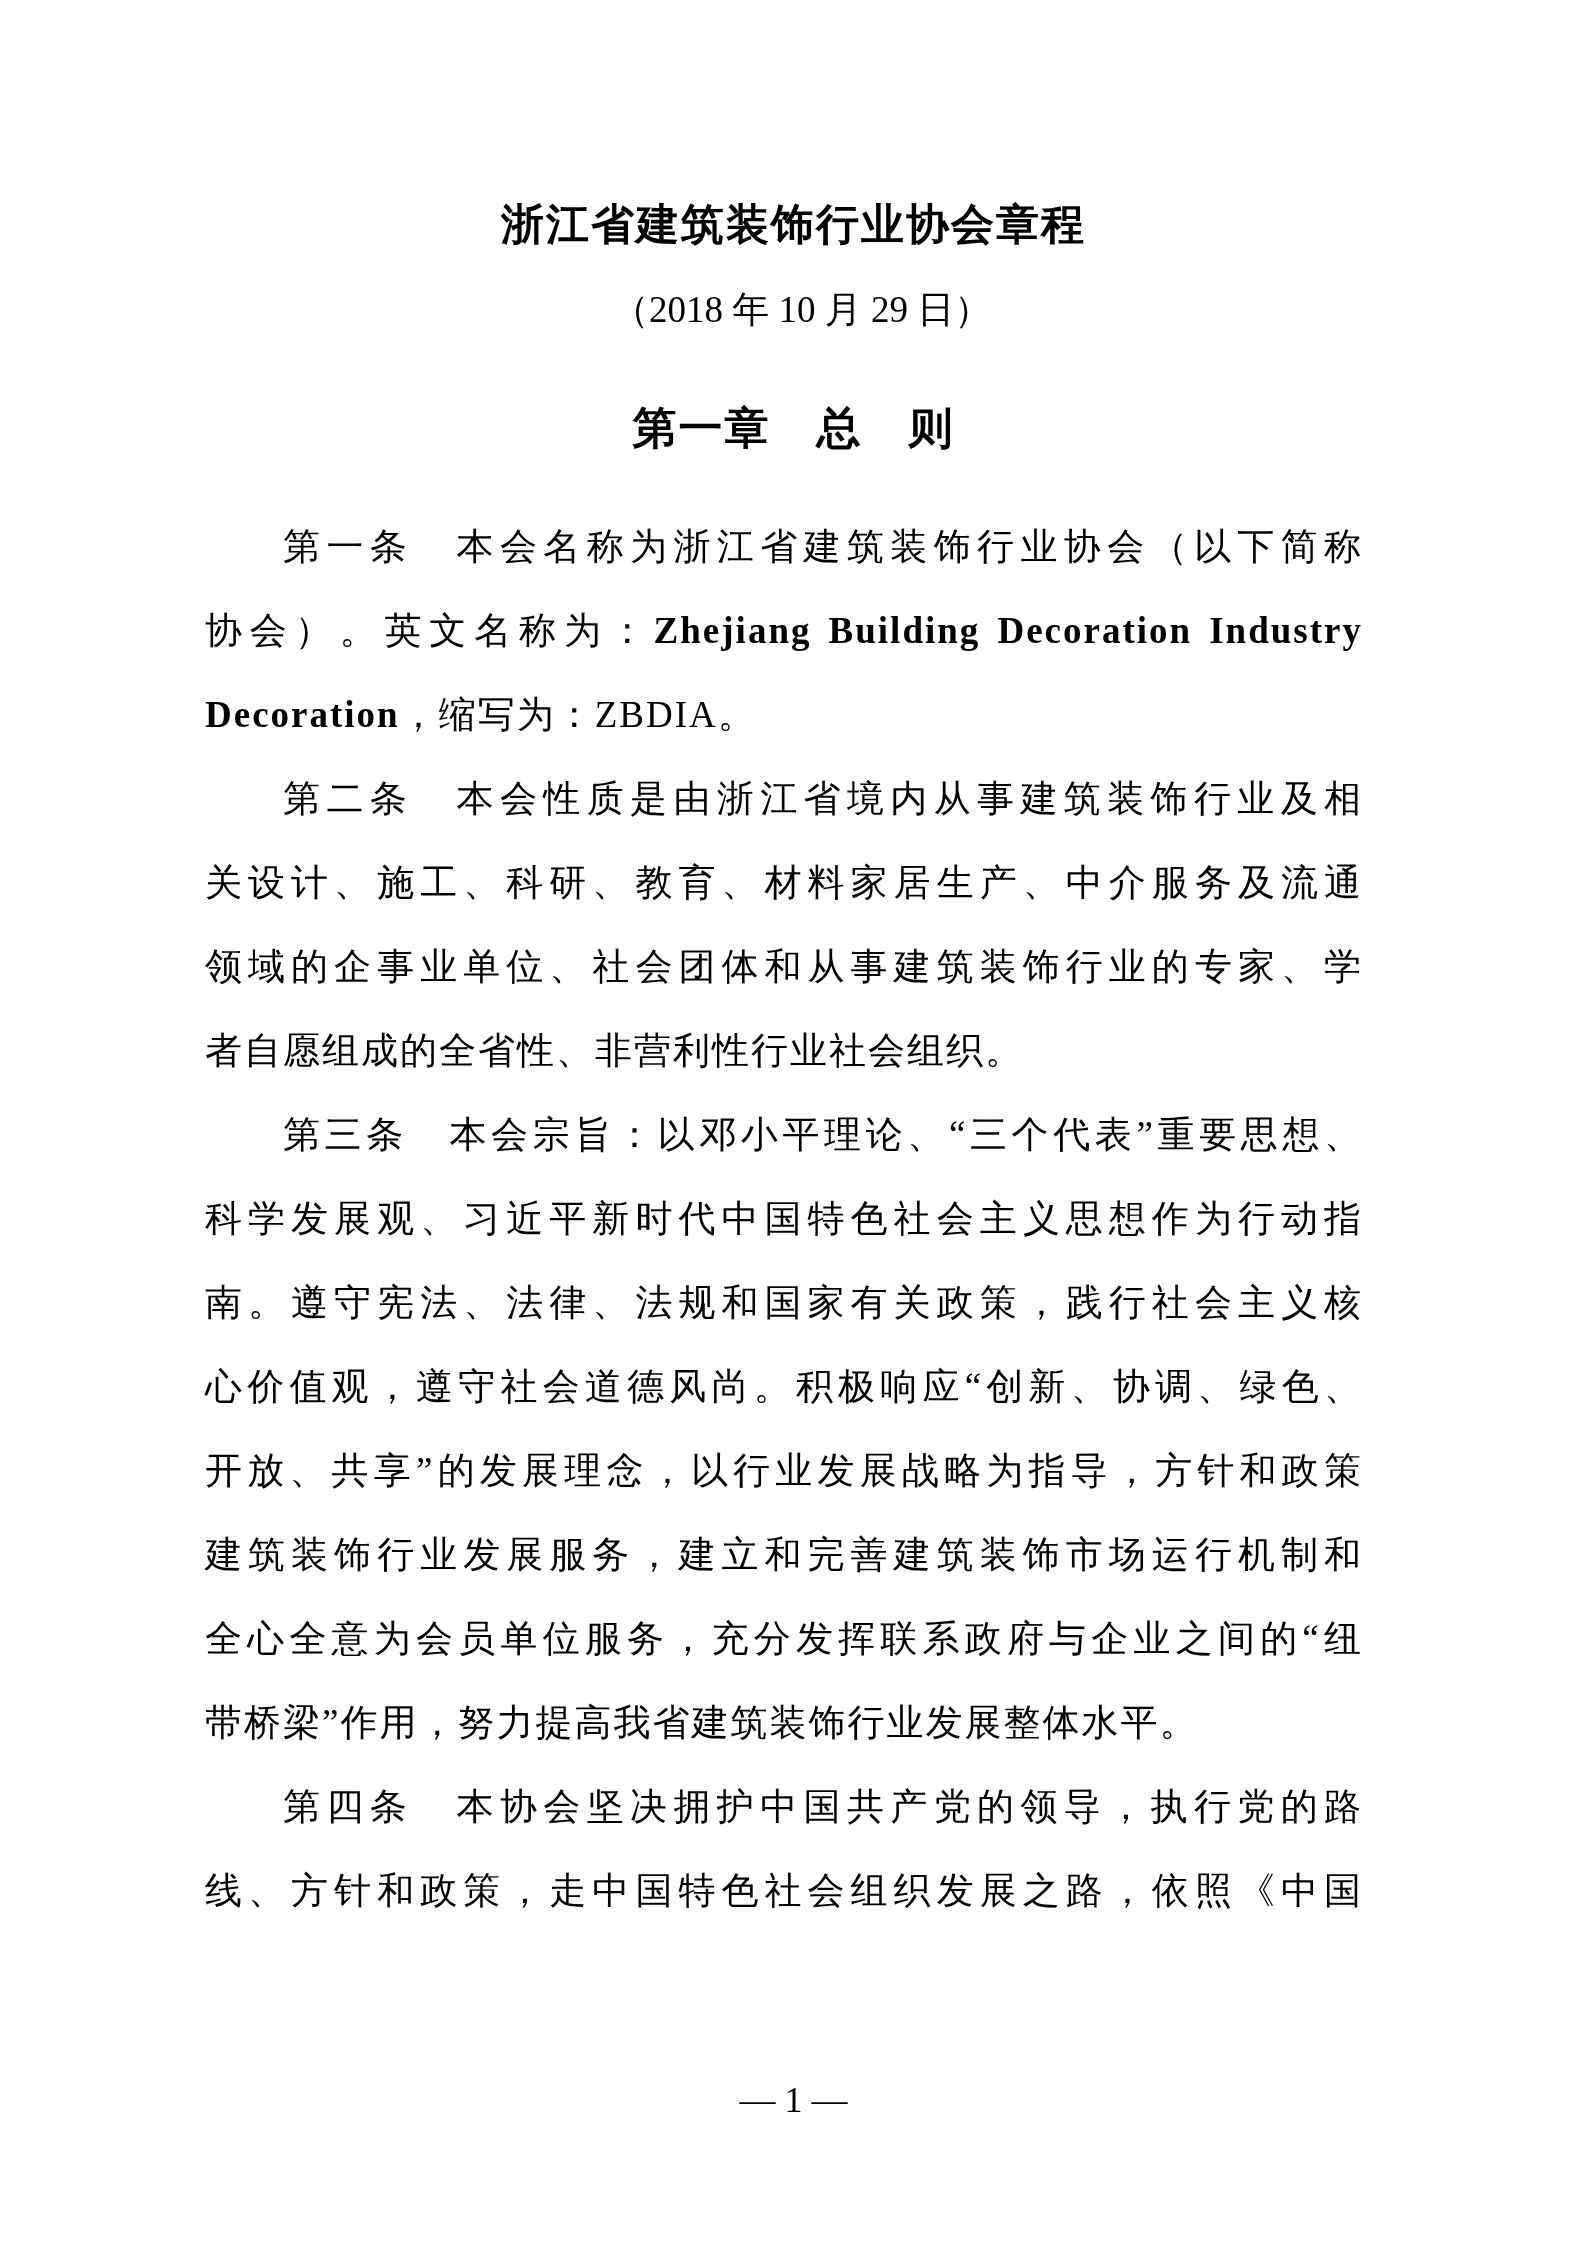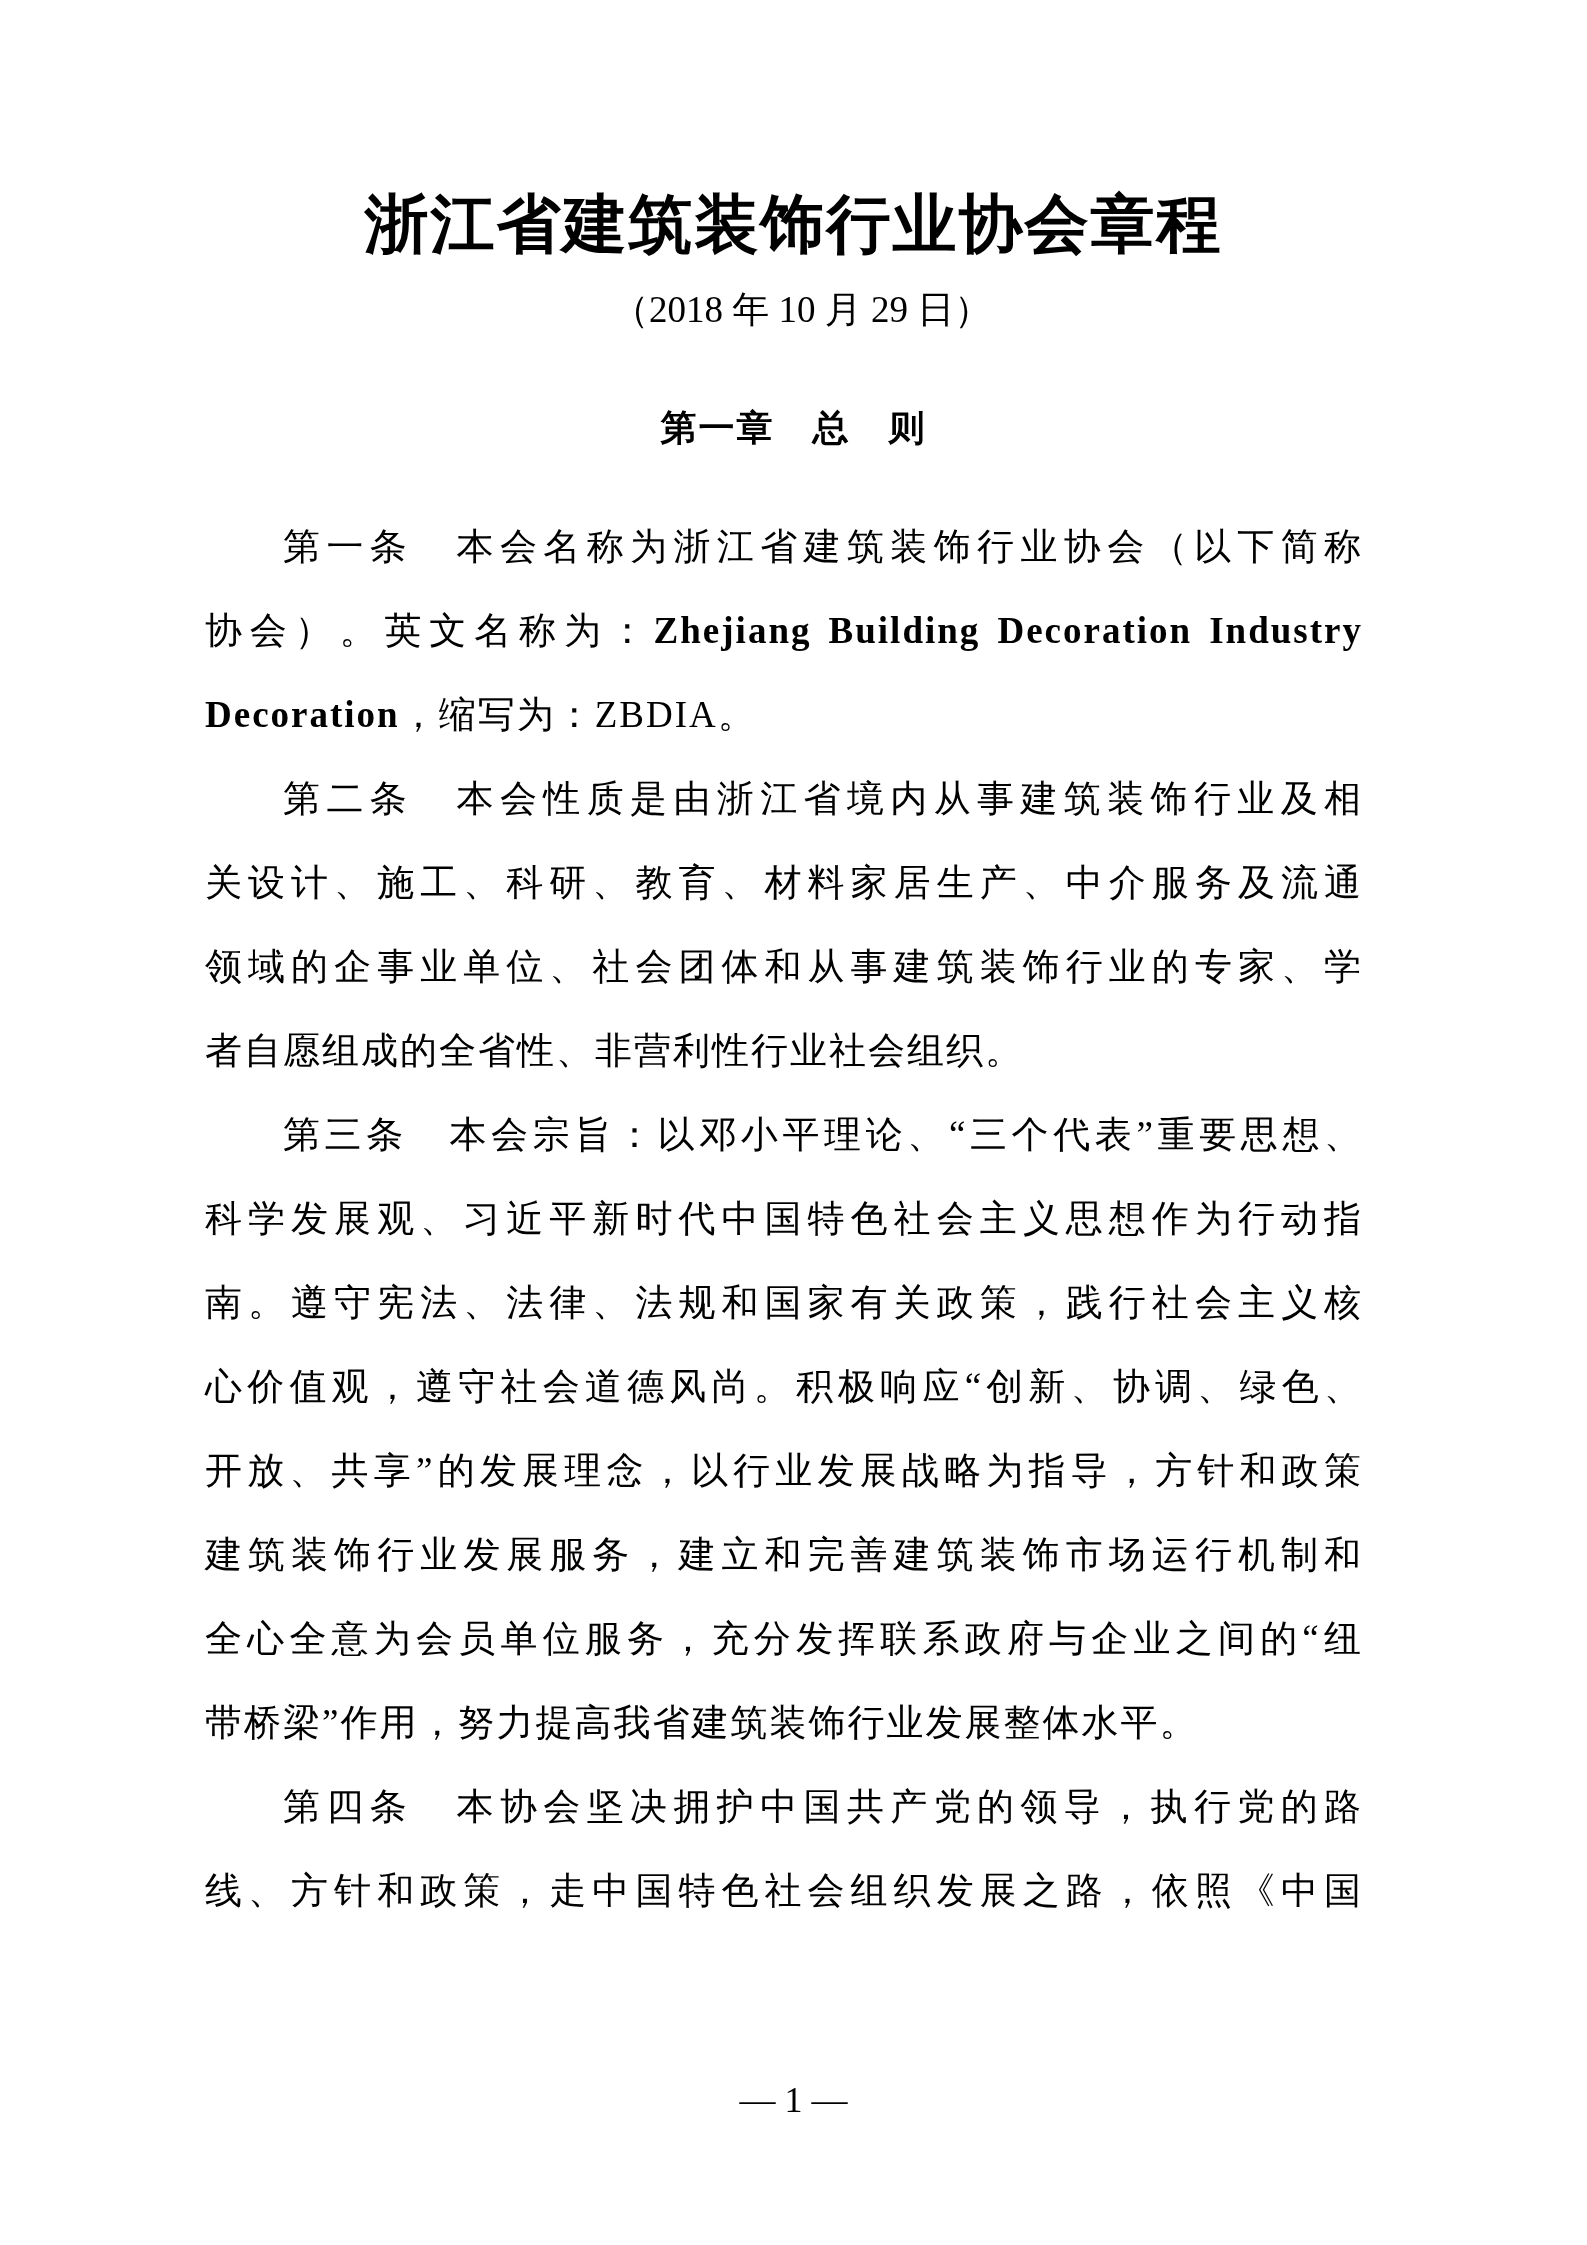--- a/index.html
+++ b/index.html
@@ -17,42 +17,42 @@
     overflow: hidden;
   }
   .doc-title {
     position: absolute;
     top: 192px;
     left: 0;
     width: 100%;
     text-align: center;
     font-family: "Liberation Sans", "DejaVu Sans", sans-serif;
     font-weight: 700;
-    font-size: 64px;
+    font-size: 43px;
     line-height: 64px;
     letter-spacing: 2px;
   }
   .doc-date {
     position: absolute;
     top: 288px;
     left: 8px;
     width: 100%;
     text-align: center;
     font-size: 37px;
     line-height: 44px;
   }
   .chapter-heading {
     position: absolute;
     top: 403px;
     left: 0;
     width: 100%;
     text-align: center;
     font-family: "Liberation Sans", "DejaVu Sans", sans-serif;
     font-weight: 700;
-    font-size: 36px;
+    font-size: 44px;
     line-height: 50px;
     letter-spacing: 2px;
   }
   .body-block {
     position: absolute;
     left: 205px;
     top: 505px;
     width: 1158px;
     font-size: 37px;
     line-height: 84px;

